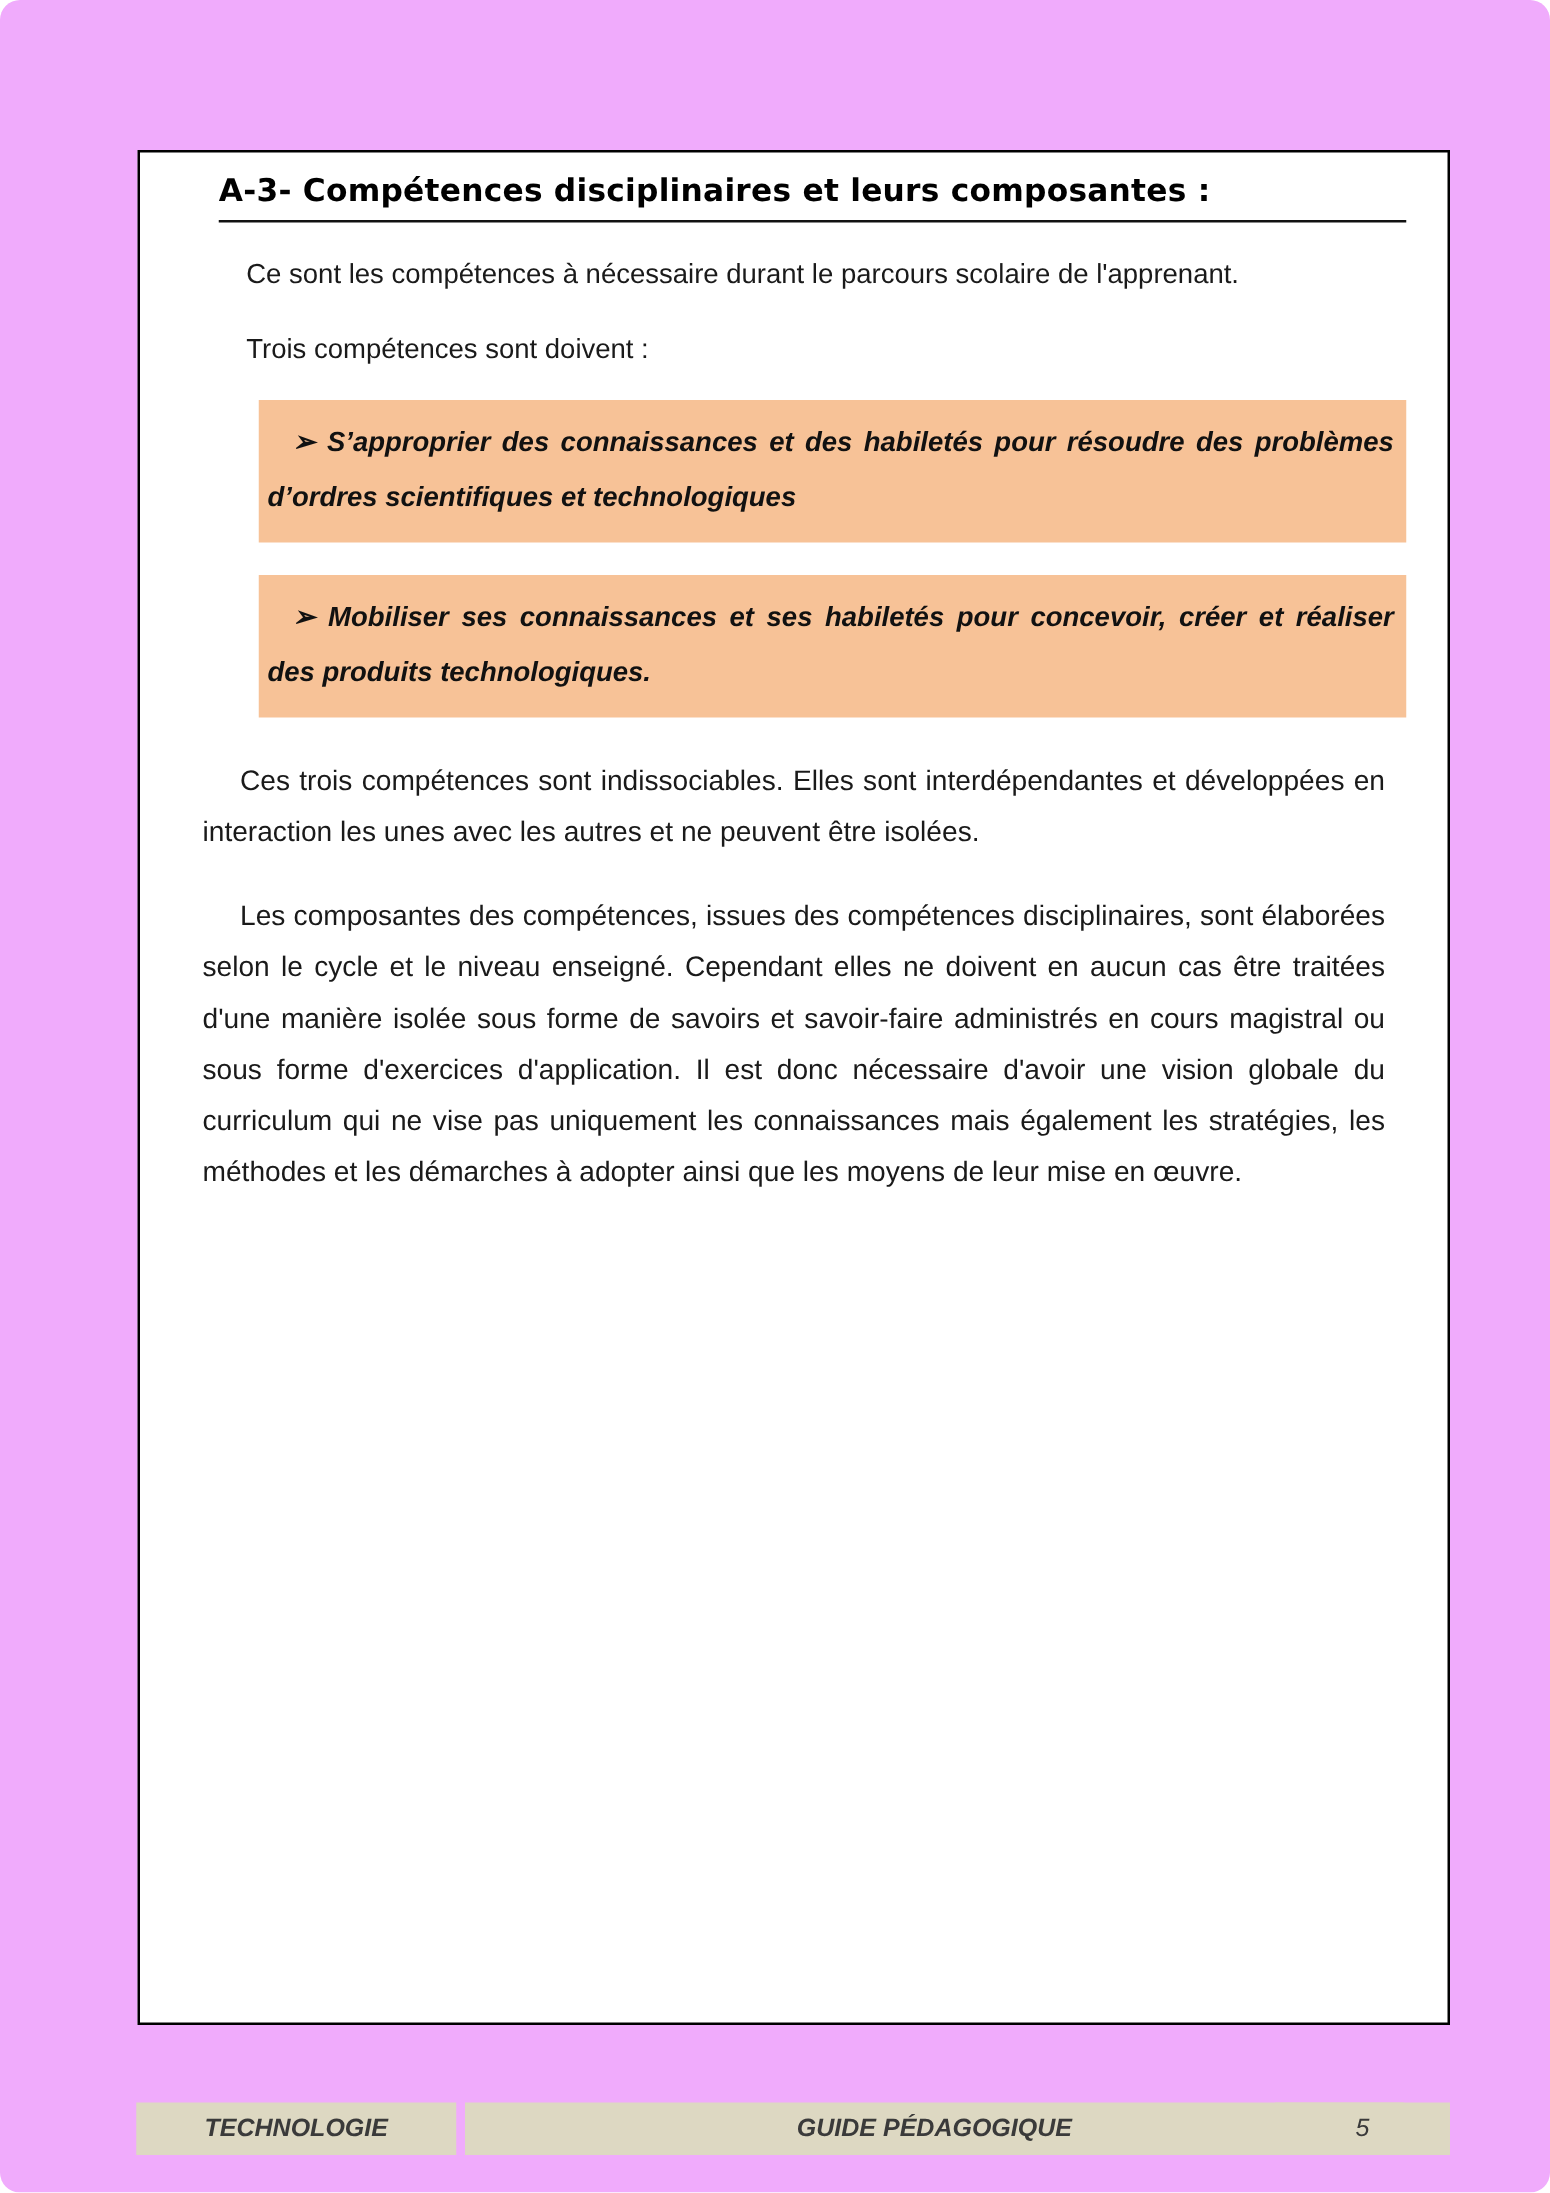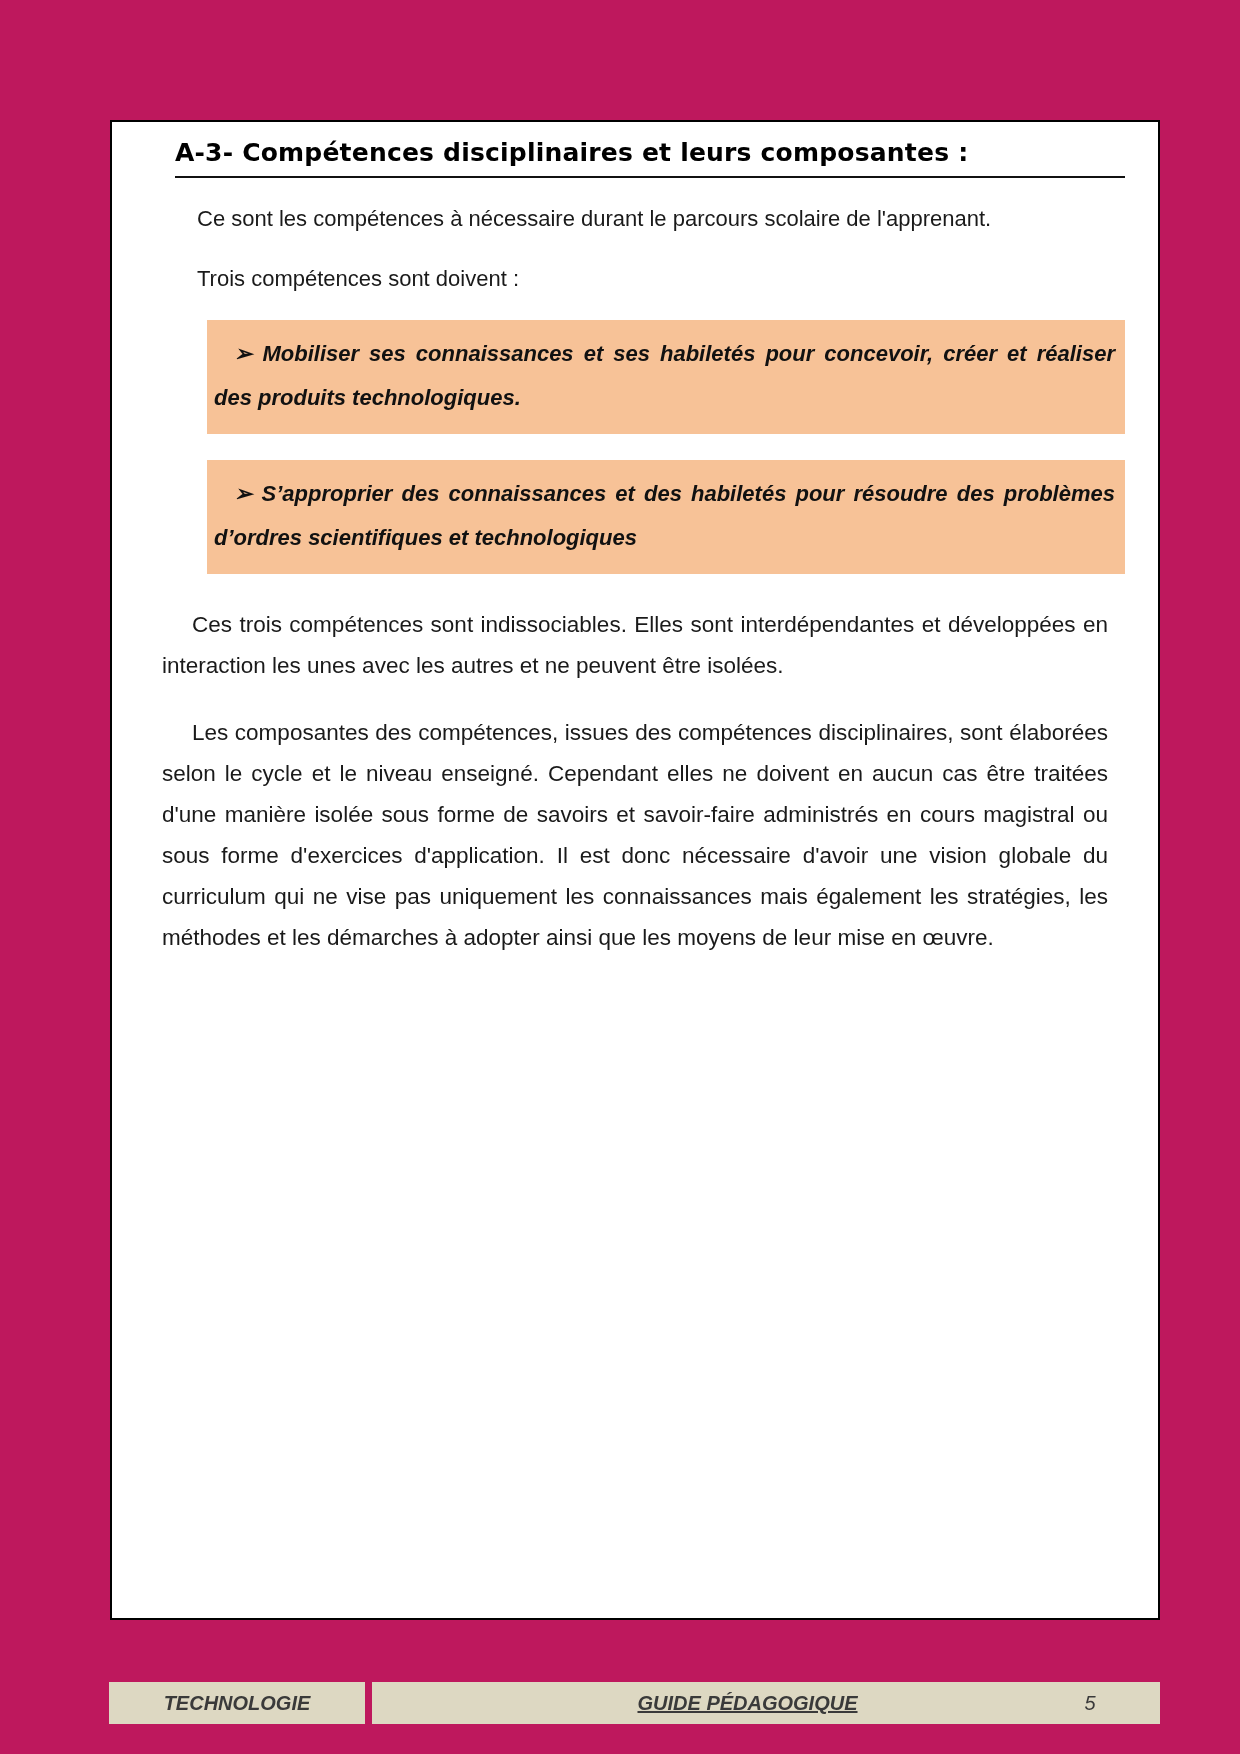--- a/index.html
+++ b/index.html
@@ -7,21 +7,22 @@
   body {
     width: 1240px;
     height: 1754px;
     position: relative;
     font-family: "Liberation Sans", sans-serif;
     color: #1a1a1a;
   }
   .page {
     position: absolute;
     inset: 0;
-    background: #be185d;
+    background: #f0abfc;
+    border-radius: 16px;
   }
   .main-box {
     position: absolute;
     left: 110px;
     top: 120px;
     width: 1050px;
     height: 1500px;
     border: 2px solid #000000;
     background: #ffffff;
   }
@@ -81,44 +82,44 @@
     background: #DDD8C2;
     display: flex;
     align-items: center;
     justify-content: center;
     font-size: 20px;
     font-weight: bold;
     font-style: italic;
     color: #3a3a3a;
   }
   .footer-cell.left   { left: 109px;  width: 256px; }
-  .footer-cell.center { left: 372px;  width: 751px; text-decoration: underline; }
+  .footer-cell.center { left: 372px;  width: 751px; }
   .footer-cell.right  { left: 1020px; width: 140px; font-weight: normal; }
 </style>
 </head>
 <body>
 
 <div class="page">
 
   <div class="main-box">
 
     <div class="title-wrap">
       <h1>A-3- Compétences disciplinaires et leurs composantes :</h1>
     </div>
 
     <p class="intro">Ce sont les compétences à nécessaire durant le parcours scolaire de l'apprenant.</p>
 
     <p class="intro second">Trois compétences sont doivent :</p>
 
     <div class="hl-box">
-      <span class="first-indent"></span><span>➢</span>&nbsp;<span>Mobiliser ses connaissances et ses habiletés pour concevoir, créer et réaliser des produits technologiques.</span>
+      <span class="first-indent"></span><span>➢</span>&nbsp;<span>S’approprier des connaissances et des habiletés pour résoudre des problèmes d’ordres scientifiques et technologiques</span>
     </div>
 
     <div class="hl-box">
-      <span class="first-indent"></span><span>➢</span>&nbsp;<span>S’approprier des connaissances et des habiletés pour résoudre des problèmes d’ordres scientifiques et technologiques</span>
+      <span class="first-indent"></span><span>➢</span>&nbsp;<span>Mobiliser ses connaissances et ses habiletés pour concevoir, créer et réaliser des produits technologiques.</span>
     </div>
 
 
     <p class="body-para first">Ces trois compétences sont indissociables. Elles sont interdépendantes et développées en interaction les unes avec les autres et ne peuvent être isolées.</p>
 
     <p class="body-para">Les composantes des compétences, issues des compétences disciplinaires, sont élaborées selon le cycle et le niveau enseigné. Cependant elles ne doivent en aucun cas être traitées d'une manière isolée sous forme de savoirs et savoir-faire administrés en cours magistral ou sous forme d'exercices d'application. Il est donc nécessaire d'avoir une vision globale du curriculum qui ne vise pas uniquement les connaissances mais également les stratégies, les méthodes et les démarches à adopter ainsi que les moyens de leur mise en œuvre.</p>
 
   </div>
 
   <div class="footer">

